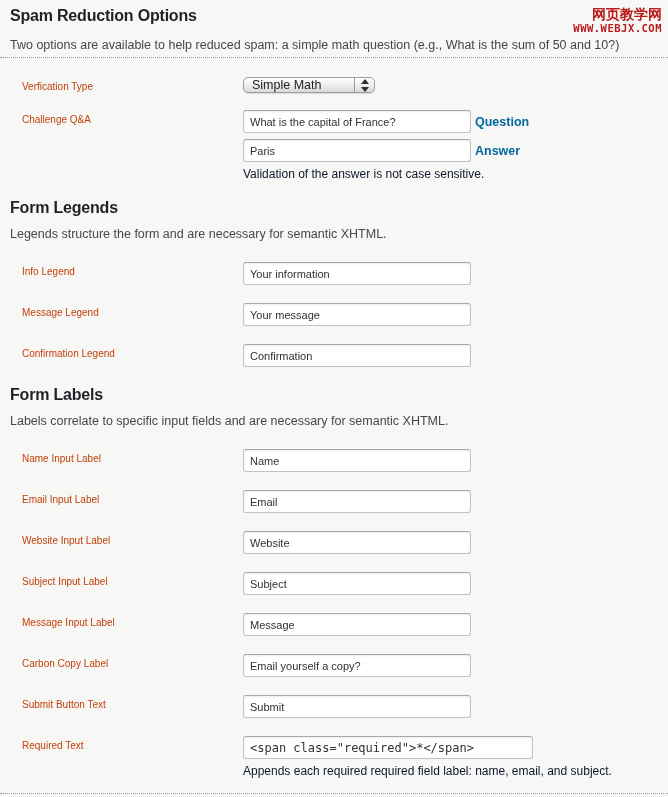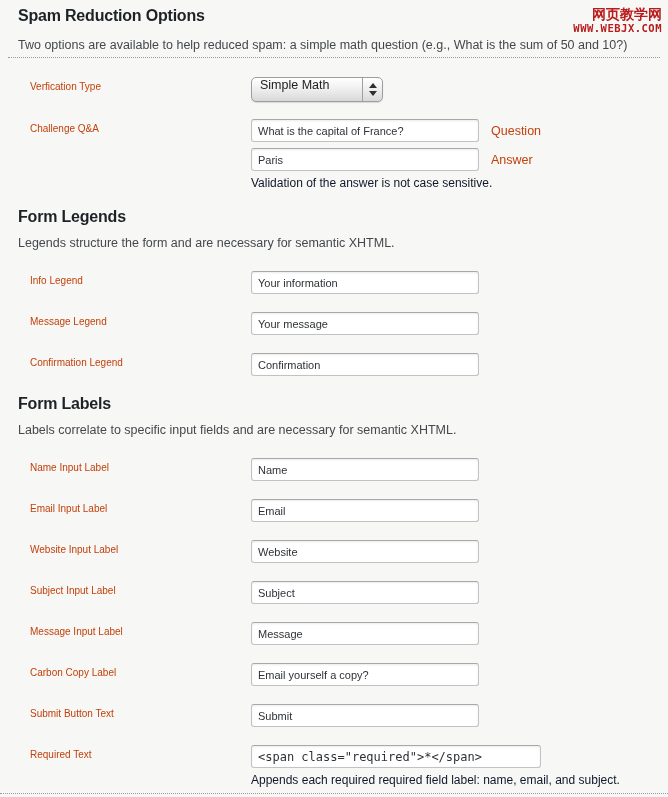--- a/index.html
+++ b/index.html
@@ -3,21 +3,21 @@
 <meta charset="utf-8">
 <style>
   html,body{margin:0;padding:0;}
   body{
     width:668px;height:797px;
     background:#f7f7f5;
     font-family:"Liberation Sans","DejaVu Sans",sans-serif;
     position:relative;overflow:hidden;
     color:#333;
   }
-  .page{padding:6px 18px 0;}
+  .page{padding:6px 10px 0;}
 
   .section-title{
     font-size:16px;line-height:19px;font-weight:bold;color:#1e2226;
     margin:0;letter-spacing:-0.2px;
   }
   .section-desc{
     font-size:12.5px;line-height:15px;color:#44484c;
     margin:13px 0 0;white-space:nowrap;
   }
   .dotted-divider{
@@ -43,27 +43,27 @@
     font-family:"Liberation Sans","DejaVu Sans",sans-serif;
     font-size:11px;color:#2e3236;
     background:#fff;
     border:1px solid #c2c2c2;border-top-color:#a8a8a8;
     border-radius:3px;
     box-shadow:inset 0 1px 2px rgba(0,0,0,0.08);
     outline:none;
   }
   input.text.wide{width:290px;font-family:"DejaVu Sans Mono","Liberation Mono",monospace;font-size:12px;}
 
-  .side-label{margin-left:12px;font-size:12.5px;color:#c2410c;}
+  .side-label{margin-left:4px;font-size:12.5px;color:#0369a1;font-weight:bold;}
   .field-note{font-size:12px;color:#0f172a;margin-top:5px;}
 
   
   .mac-select{
-    box-sizing:border-box;width:132px;height:25px;
-    display:flex;align-items:flex-start;
+    box-sizing:border-box;width:132px;height:16px;
+    display:flex;align-items:flex-end;
     border:1px solid #9e9e9e;border-radius:5px;
     background:linear-gradient(#ffffff,#ececec 55%,#d8d8d8);
     box-shadow:0 1px 1px rgba(0,0,0,0.12);
     cursor:default;
   }
   .mac-select .value{
     flex:1;font-size:12.5px;color:#222;padding:0 8px;
     white-space:nowrap;overflow:hidden;
   }
   .mac-select .stepper{

